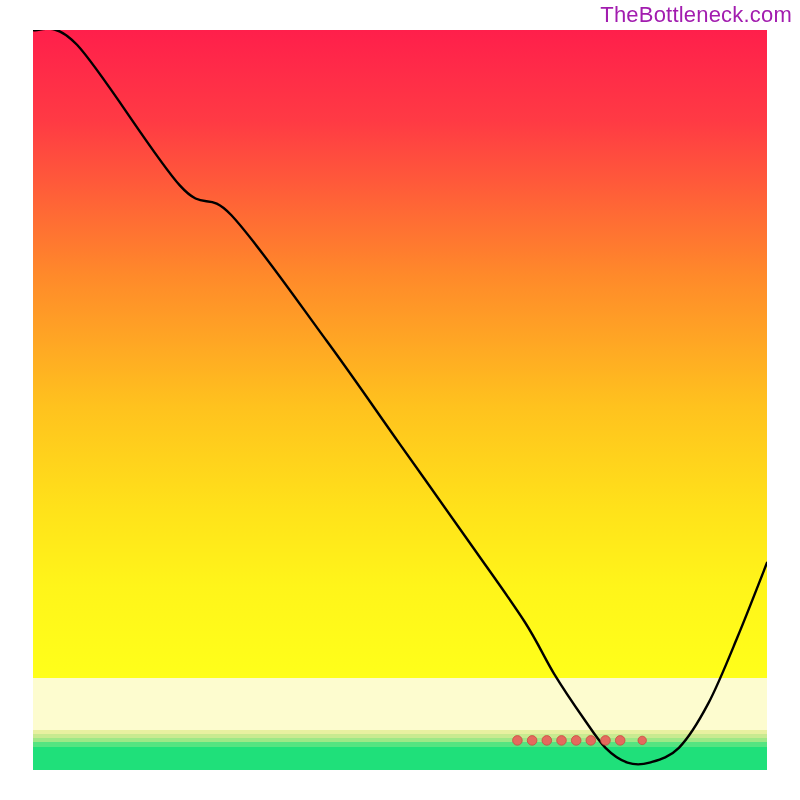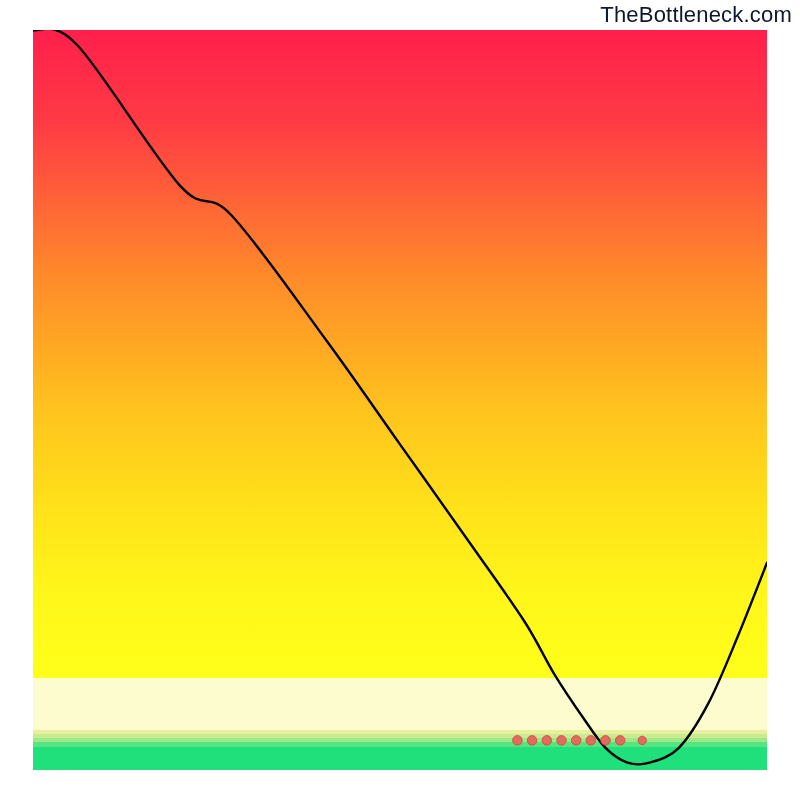--- a/index.html
+++ b/index.html
@@ -13,21 +13,21 @@
   }
   .wrap {
     position: relative;
     width: 800px;
     height: 800px;
   }
   .watermark {
     position: absolute;
     top: 2px;
     right: 8px;
-    color: #0f172a;
+    color: #a21caf;
     font-size: 22px;
     font-weight: 400;
     letter-spacing: 0.2px;
     z-index: 50;
   }
   .plot {
     position: absolute;
     left: 33px;
     top: 30px;
     width: 734px;

